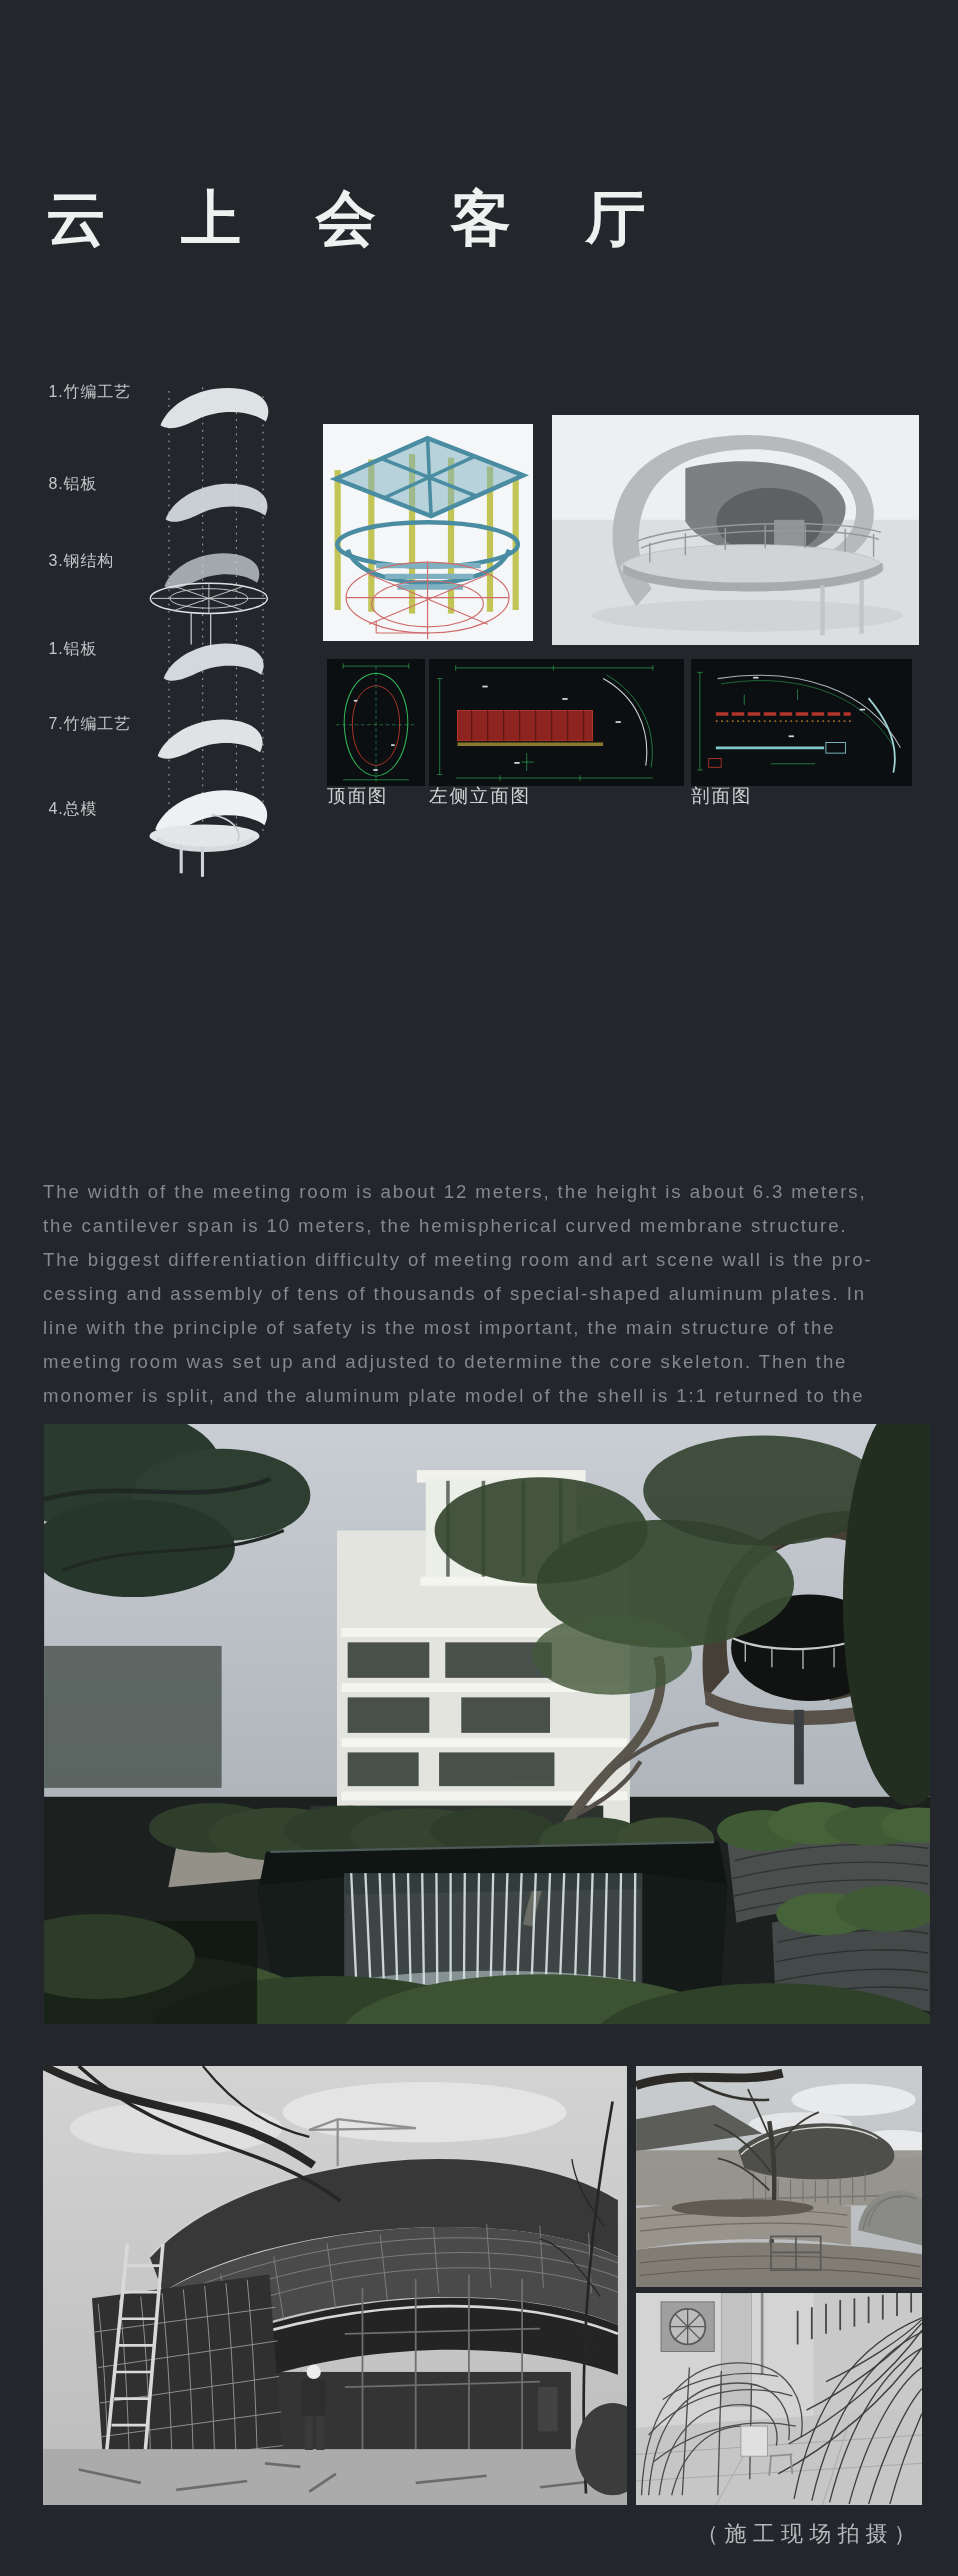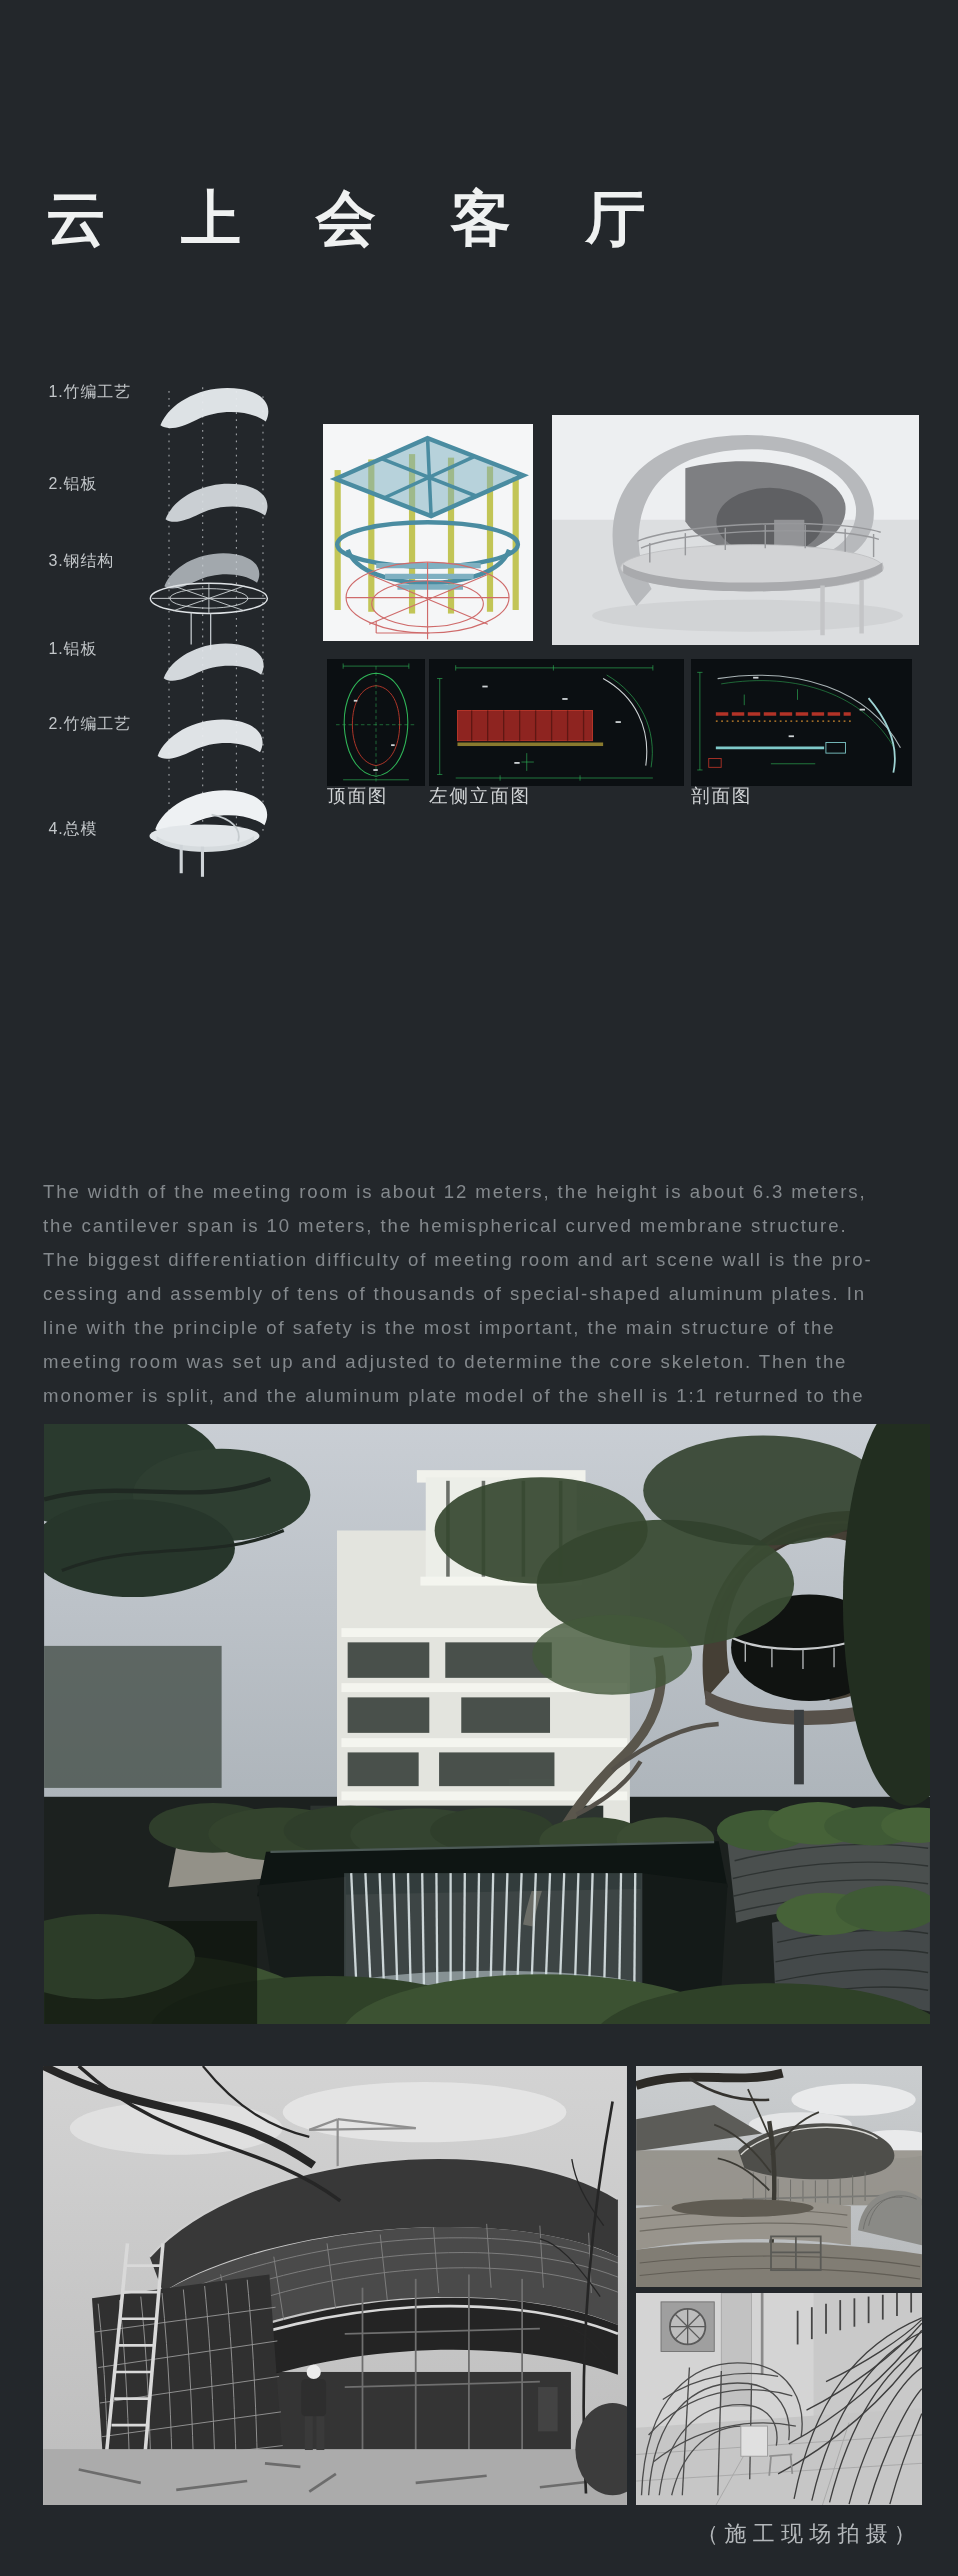--- a/index.html
+++ b/index.html
@@ -66,25 +66,25 @@
       <g transform="translate(128,500)">
         <use href="#cres" transform="translate(2,-6) scale(1.12)" fill="#eef1f3"></use>
         <ellipse cx="62" cy="42" rx="62" ry="13" fill="#e2e6e9"></ellipse>
         <path d="M8,42 C30,58 96,58 118,42 L118,48 C96,64 30,64 8,48 Z" fill="#d6dbde"></path>
         <rect x="34" y="52" width="3.5" height="32" fill="#cfd4d8"></rect>
         <rect x="58" y="54" width="3.5" height="34" fill="#cfd4d8"></rect>
         <path d="M70,18 C92,22 104,34 100,48" stroke="#c6cccf" stroke-width="2" fill="none"></path>
       </g>
     </svg>
     <span class="ex-label" style="top:27px">1.竹编工艺</span>
-    <span class="ex-label" style="top:119px">2.铝板</span>
+    <span class="ex-label" style="top:119px">8.铝板</span>
     <span class="ex-label" style="top:196px">3.钢结构</span>
     <span class="ex-label" style="top:284px">1.铝板</span>
-    <span class="ex-label" style="top:359px">2.竹编工艺</span>
-    <span class="ex-label" style="top:464px">4.总模</span>
+    <span class="ex-label" style="top:359px">7.竹编工艺</span>
+    <span class="ex-label" style="top:444px">4.总模</span>
   </section>
 
   <figure class="model-steel">
     <svg width="210" height="217" viewBox="0 0 237 245">
       <rect width="237" height="245" fill="#f5f6f7"></rect>
       <g fill="#c2c556">
         <rect x="13" y="52" width="7" height="158"></rect>
           <rect x="51" y="40" width="7" height="172"></rect>
         <rect x="97" y="34" width="7" height="180"></rect>
           <rect x="141" y="38" width="7" height="176"></rect>

